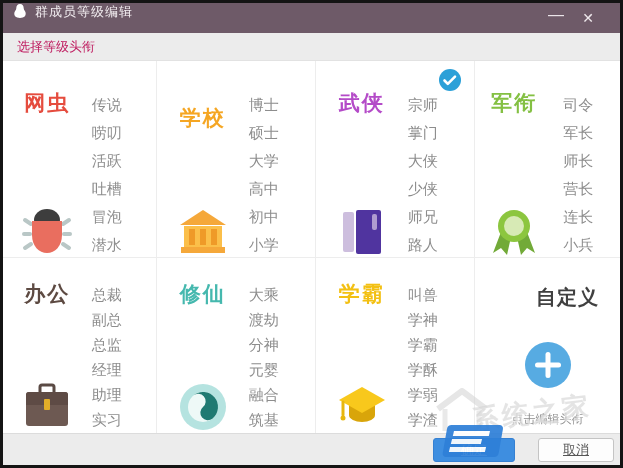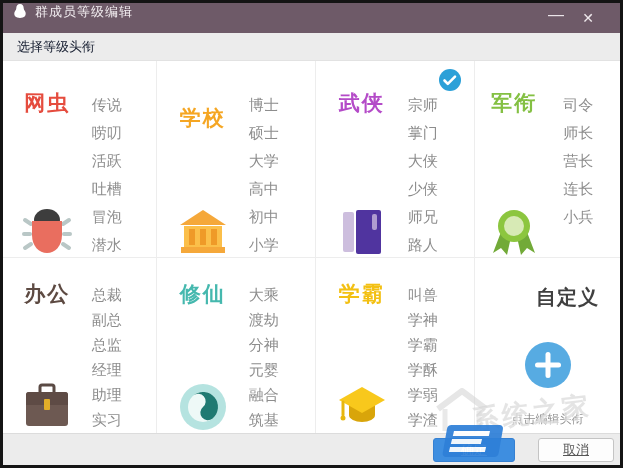--- a/index.html
+++ b/index.html
@@ -17,21 +17,21 @@
   .titlebar .title { font-size:13px; letter-spacing:1px; color:#f3eef1; }
   .titlebar .spacer { flex:1; }
   .win-btn {
     width:32px; height:30px; display:flex; align-items:center; justify-content:center;
     color:#efe9ed; font-size:14px; cursor:pointer;
   }
   .win-btn.min { font-size:16px; padding-bottom:6px; }
   
   .subtitlebar {
     height:28px; background:#ececec; border-bottom:1px solid #e2e2e2;
-    line-height:27px; padding-left:14px; font-size:13px; color:#0f172a;
+    line-height:27px; padding-left:14px; font-size:13px; color:#be185d;
   }
   
   .grid {
     display:grid; grid-template-columns:154px 159px 159px 1fr;
     grid-template-rows:197px 1fr; height:372px; background:#fff;
   }
   .cell { position:relative; border-right:1px solid #ededed; display:flex; padding-top:28px; }
   .cell.last-col { border-right:none;gap:10px; }
   .cell.row1 { border-bottom:1px solid #ededed; }
   .cell.row2 { padding-top:22px; }
@@ -167,20 +167,21 @@
         <div class="cat-title" style="color: rgb(132, 192, 67);">军衔</div>
         <svg class="cat-icon" viewBox="0 0 52 52">
           <polygon points="13,27 23,32 19,50 13,43 5,48" fill="#72aa38"></polygon>
           <polygon points="39,27 29,32 33,50 39,43 47,48" fill="#72aa38"></polygon>
           <circle cx="26" cy="21" r="16" fill="#8cc63f"></circle>
           <circle cx="26" cy="21" r="10" fill="#d7eab5"></circle>
         </svg>
       </div>
       <div class="cell-right">
         <div class="level">司令</div>
+        <div class="level">军长</div>
         <div class="level">师长</div>
         <div class="level">营长</div>
         <div class="level">连长</div>
         <div class="level">小兵</div>
       </div>
     </div>
 
     <div class="cell row2">
       <div class="cell-left">
         <div class="cat-title" style="color: rgb(93, 74, 66);">办公</div>

